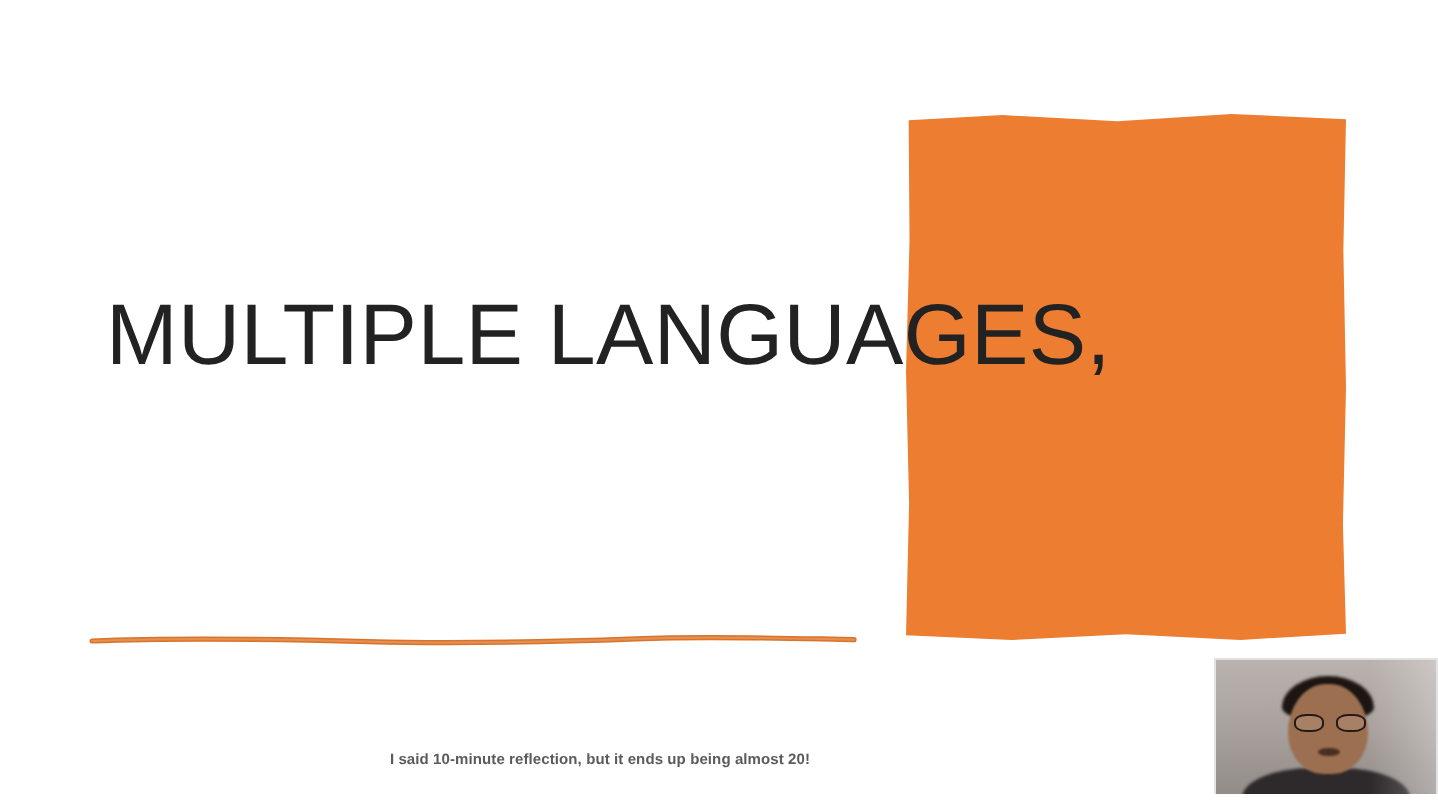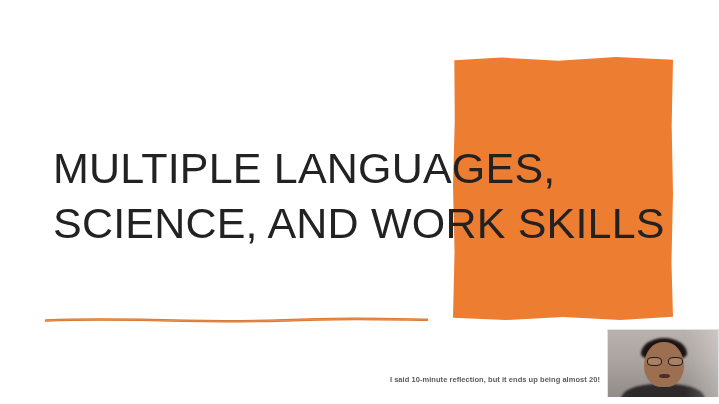--- a/index.html
+++ b/index.html
@@ -69,21 +69,21 @@
     width: 100%;
     height: 100%;
   }
 
   
   #caption {
     position: absolute;
     left: 0;
     top: 374px;
     width: 600px;
-    text-align: right;
+    text-align: center;
     font-family: "Liberation Sans", sans-serif;
     font-size: 7.5px;
     line-height: 11px;
     font-weight: 700;
     color: #5b5b5b;
     letter-spacing: 0.05px;
     white-space: nowrap;
   }
 
   
@@ -175,21 +175,20 @@
 </style>
 </head>
 <body>
 
 <div id="slide">
 
   <div id="accent-block"></div>
 
   <div id="title-block">
     <span class="title-line">MULTIPLE LANGUAGES,</span>
-    <span class="title-line">SCIENCE, AND WORK SKILLS</span>
   </div>
 
   <div id="title-underline">
     <svg viewBox="0 0 385 16" preserveAspectRatio="none" aria-hidden="true">
       <path d="M2,9.5 C50,7.6 96,8.6 140,9.8 C186,11.0 230,10.0 274,8.4 C312,7.0 350,8.2 383,8.8" fill="none" stroke="#D9732B" stroke-width="2.6" stroke-linecap="round"></path>
       <path d="M2,9.5 C50,7.6 96,8.6 140,9.8 C186,11.0 230,10.0 274,8.4 C312,7.0 350,8.2 383,8.8" fill="none" stroke="#E89A5E" stroke-width="1.1" stroke-linecap="round" opacity="0.75"></path>
     </svg>
   </div>
 
   <div id="caption">I said 10-minute reflection, but it ends up being almost 20!</div>

